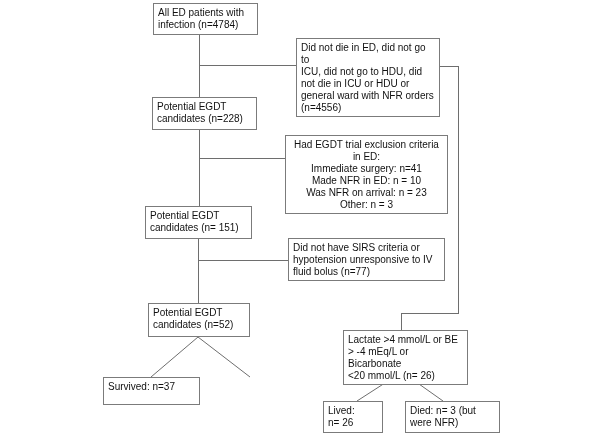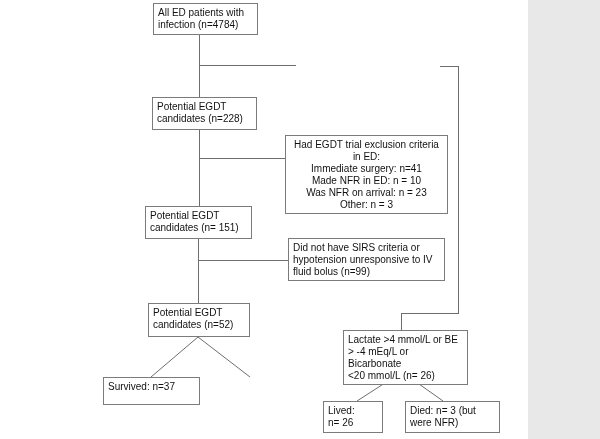--- a/index.html
+++ b/index.html
@@ -1,19 +1,19 @@
 <!DOCTYPE html>
 <html style="--bg: #ffffff; --border: #7b7b7b; --line: #6e6e6e; --text: #111111;"><head>
 <meta charset="utf-8">
 <style>
   html, body { margin: 0; padding: 0; }
   body { background: #e8e8e8; }
   .canvas {
     position: relative;
-    width: 528px;
+    width: 600px;
     height: 439px;
     background: var(--bg, #ffffff);
     font-family: "Liberation Sans", sans-serif;
     overflow: hidden;
   }
   .connectors {
     position: absolute;
     left: 0; top: 0;
     width: 600px; height: 439px;
   }
@@ -61,33 +61,38 @@
 
     <line class="diag" x1="198" y1="337" x2="151" y2="377"></line>
     <line class="diag" x1="198" y1="337" x2="250" y2="377"></line>
 
     <line class="diag" x1="402" y1="372" x2="357" y2="401"></line>
     <line class="diag" x1="402" y1="372" x2="443" y2="401"></line>
   </svg>
 
   <div class="node" style="left:153px; top:3px;   width:105px; min-height:32px;">All ED patients with
 infection (n=4784)</div>
+  <div class="node" style="left:296px; top:38px;  width:144px; min-height:68px;">Did not die in ED, did not go to
+ICU, did not go to HDU, did
+not die in ICU or HDU or
+general ward with NFR orders
+(n=4556)</div>
   <div class="node" style="left:152px; top:97px;  width:105px; min-height:33px;">Potential EGDT
 candidates (n=228)</div>
   <div class="node" style="left:285px; top:135px; width:163px; min-height:78px;text-align:center;">Had EGDT trial exclusion criteria
 in ED:
 Immediate surgery: n=41
 Made NFR in ED: n = 10
 Was NFR on arrival: n = 23
 Other: n = 3</div>
   <div class="node" style="left:145px; top:206px; width:107px; min-height:33px;">Potential EGDT
 candidates (n= 151)</div>
   <div class="node" style="left:288px; top:238px; width:157px; min-height:40px;">Did not have SIRS criteria or
 hypotension unresponsive to IV
-fluid bolus (n=99)</div>
+fluid bolus (n=77)</div>
   <div class="node" style="left:148px; top:303px; width:102px; min-height:34px;">Potential EGDT
 candidates (n=52)</div>
   <div class="node" style="left:343px; top:330px; width:125px; min-height:42px;">Lactate &gt;4 mmol/L or BE
 &gt; -4 mEq/L or Bicarbonate
 &lt;20 mmol/L (n= 26)</div>
   <div class="node" style="left:103px; top:377px; width:97px;  min-height:28px;">Survived: n=37</div>
   <div class="node" style="left:323px; top:401px; width:60px;  min-height:32px;">Lived:
 n= 26</div>
   <div class="node" style="left:405px; top:401px; width:95px;  min-height:32px;">Died: n= 3 (but
 were NFR)</div>

